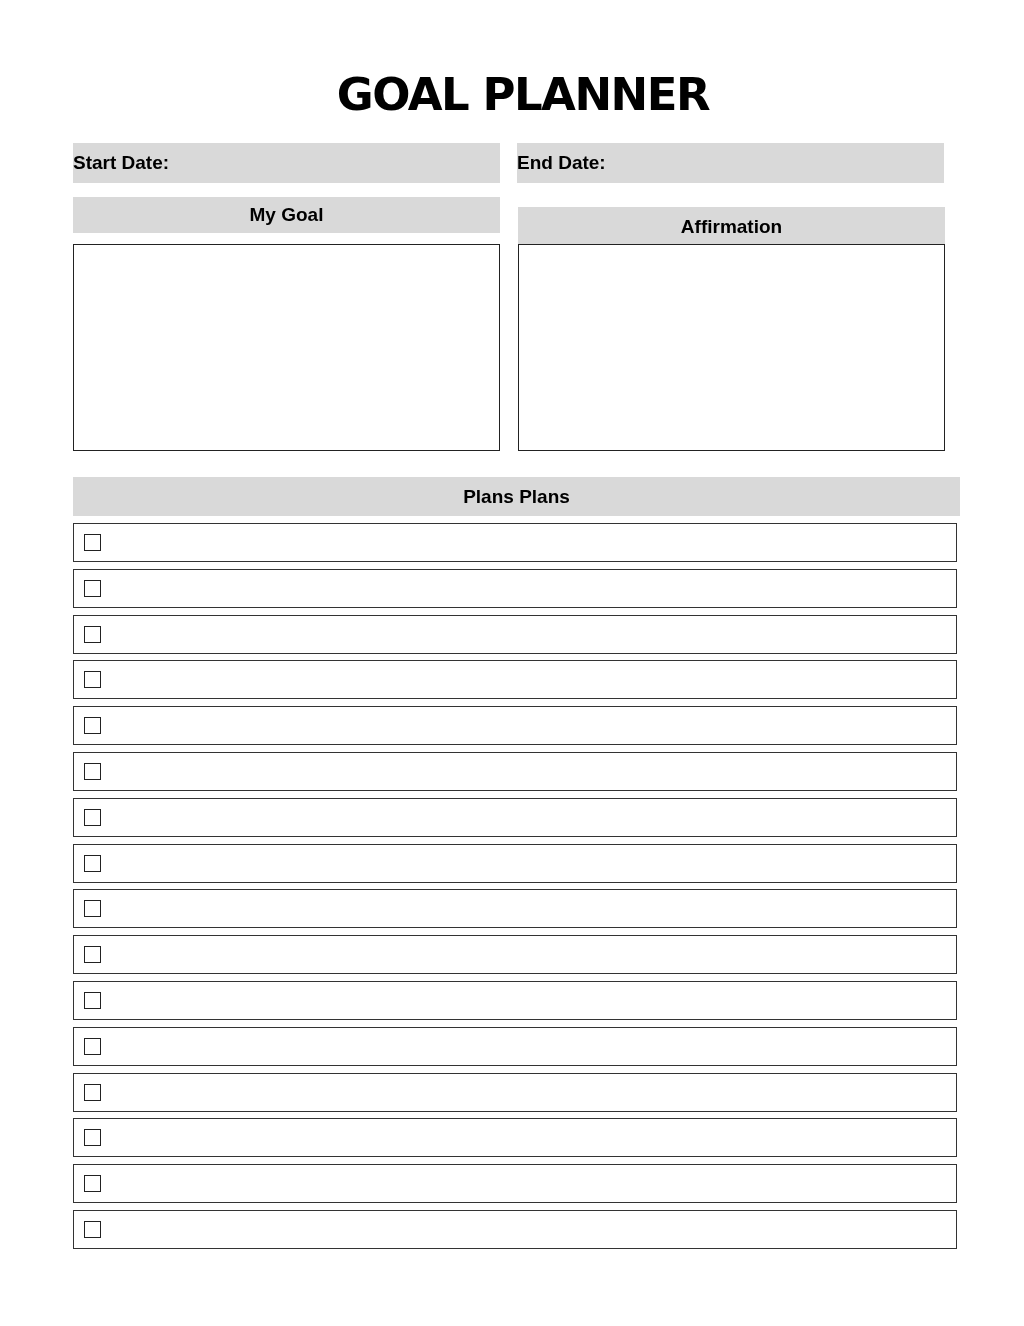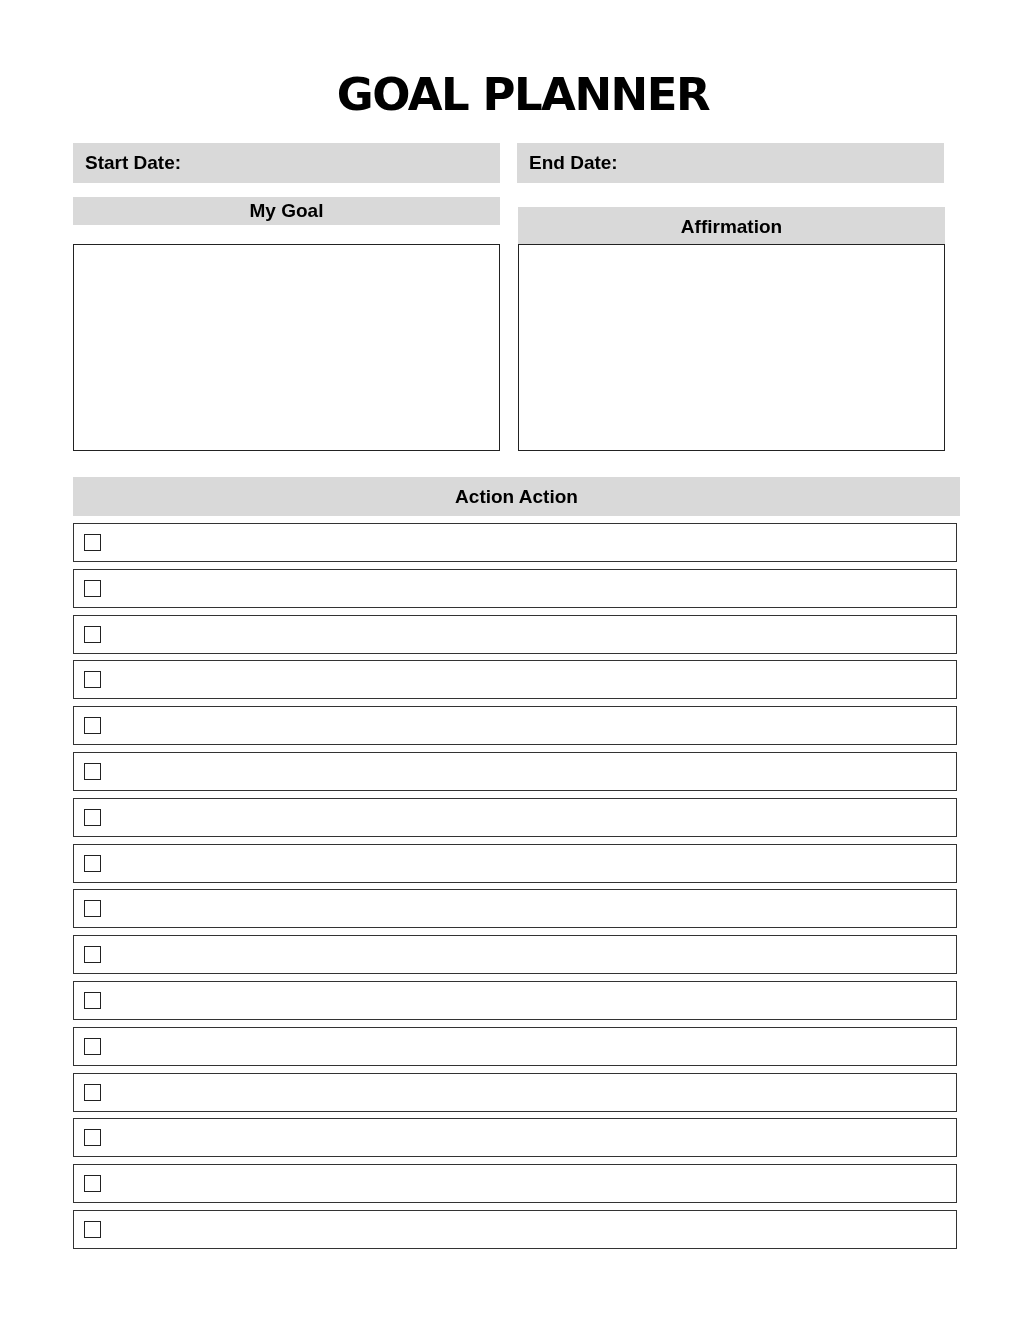--- a/index.html
+++ b/index.html
@@ -1,45 +1,45 @@
 <!DOCTYPE html>
 <html><head>
 <meta charset="utf-8">
 <style>
   html, body { margin: 0; padding: 0; background: #ffffff; }
   body { width: 1024px; height: 1326px; position: relative; font-family: "Liberation Sans", sans-serif; color: #000; overflow: hidden; }
   .title { position: absolute; left: 0; width: 1046px; top: 68px; text-align: center; font-family: "DejaVu Sans", sans-serif; font-weight: 900; font-size: 45px; letter-spacing: -1.5px; transform: scaleX(1.0); }
   .bar { position: absolute; background: #d9d9d9; font-weight: bold; font-size: 19px; display: flex; align-items: center; box-sizing: border-box; }
-  .bar.left-text { padding-left: 12px; }
+  .bar.left-text { }
   .bar.center-text { justify-content: center; }
   .box { position: absolute; border: 1.5px solid #222; box-sizing: border-box; background: #fff; }
   .row { position: absolute; left: 73px; width: 884px; height: 39px; border: 1.5px solid #333; box-sizing: border-box; background: #fff; }
   .cb { position: absolute; left: 10px; top: 10px; width: 17px; height: 17px; border: 1.5px solid #222; box-sizing: border-box; background: #fff; }
 </style>
 </head>
 <body>
 
 <div class="title">GOAL PLANNER</div>
 
 <div class="bar left-text" style="left:73px; top:143px; width:427px; height:40px;">
   <span>Start Date:</span>
   <span style="margin-left:8px;"></span>
 </div>
 <div class="bar left-text" style="left:517px; top:143px; width:427px; height:40px;">
   <span>End Date:</span>
   <span style="margin-left:8px;"></span>
 </div>
 
-<div class="bar center-text" style="left:73px; top:197px; width:427px; height:28px;">My Goal</div>
+<div class="bar center-text" style="left:73px; top:197px; width:427px; height:36px;">My Goal</div>
 <div class="bar center-text" style="left:518px; top:207px; width:427px; height:40px;">Affirmation</div>
 
 <div class="box" style="left:73px; top:244px; width:427px; height:207px;"></div>
 <div class="box" style="left:518px; top:244px; width:427px; height:207px;"></div>
 
-<div class="bar center-text" style="left:73px; top:477px; width:887px; height:39px;">Action Action</div>
+<div class="bar center-text" style="left:73px; top:477px; width:887px; height:39px;">Plans Plans</div>
 
 <div id="rows">
     <div class="row" style="top: 523px;">
       <div class="cb"></div>
       <span style="position: absolute; left: 40px; top: 9px; font-size: 16px;"></span>
     </div>
     <div class="row" style="top: 569px;">
       <div class="cb"></div>
       <span style="position: absolute; left: 40px; top: 9px; font-size: 16px;"></span>
     </div>

